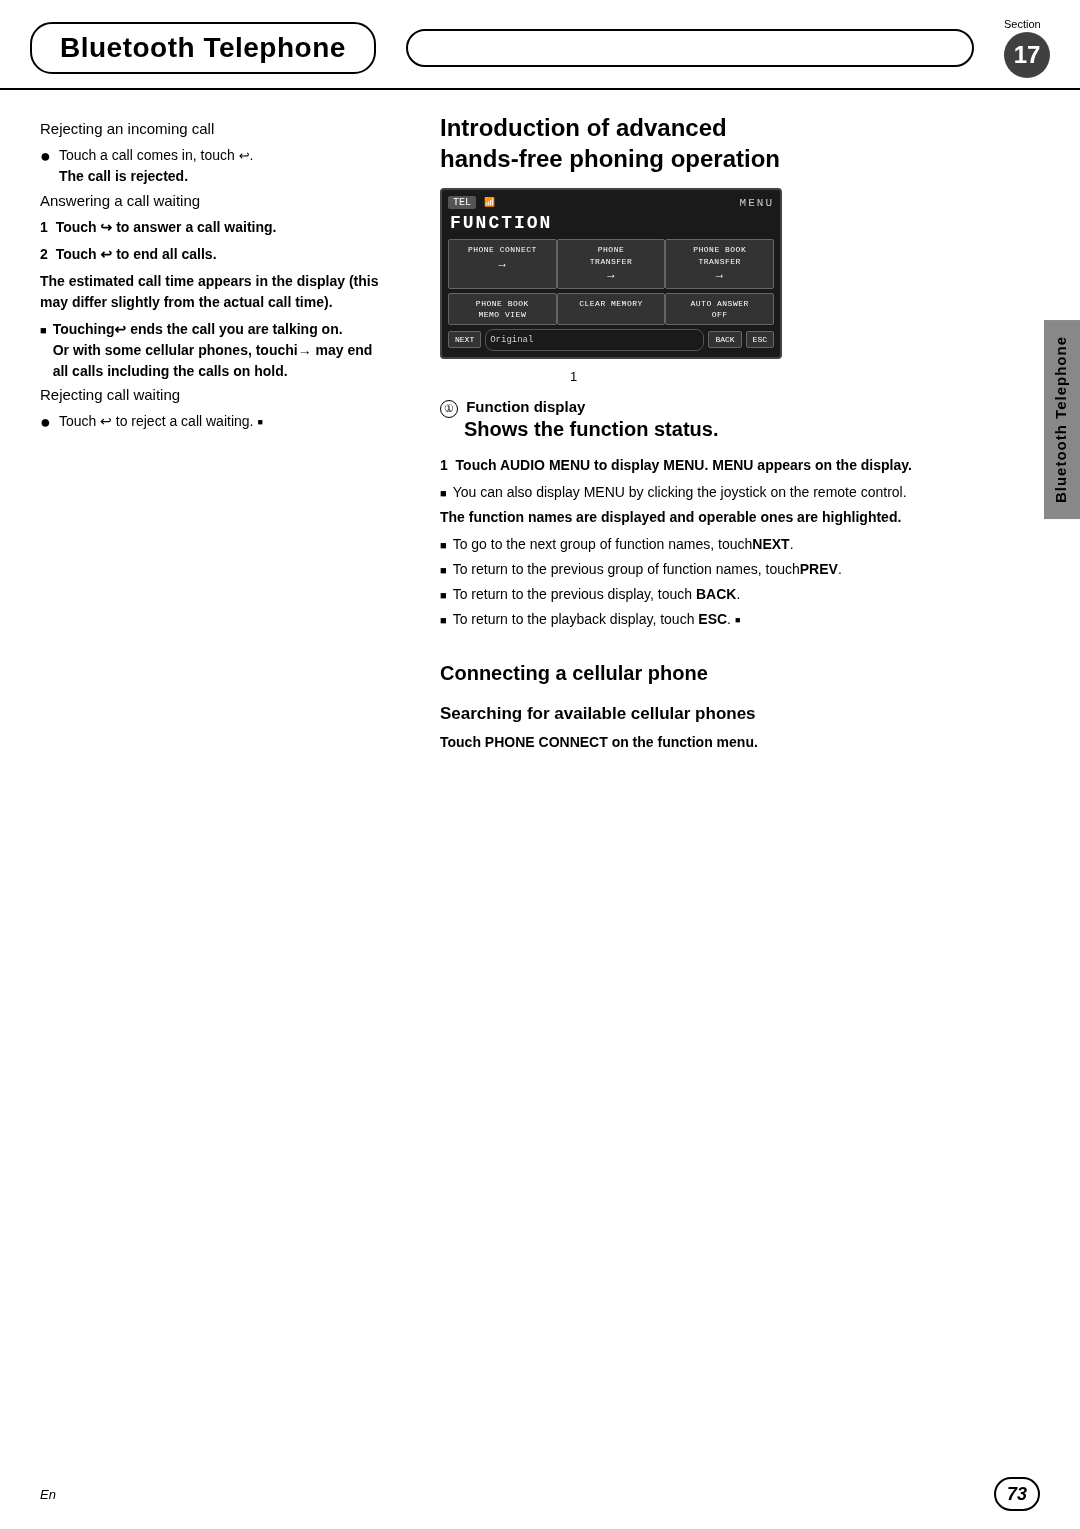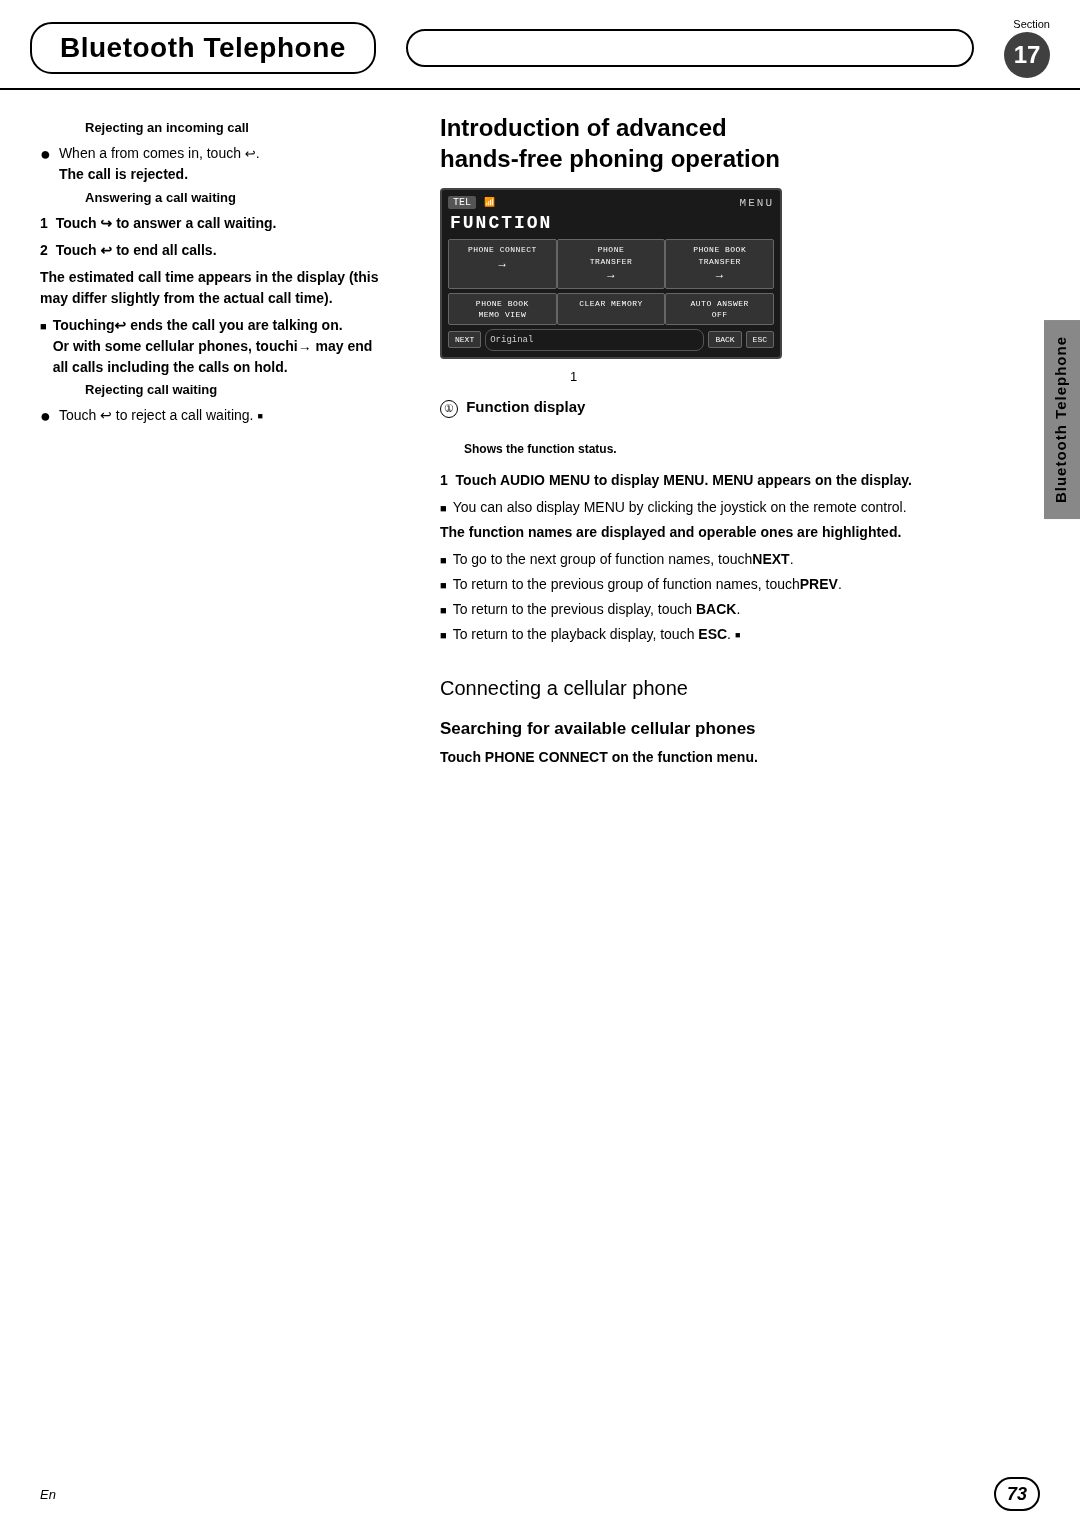--- a/index.html
+++ b/index.html
@@ -32,21 +32,21 @@
     .header-middle {
       flex: 1;
       height: 38px;
       border: 2px solid #000;
       border-radius: 22px;
       margin: 0 30px;
     }
     .section-badge {
       display: flex;
       flex-direction: column;
-      align-items: flex-end;
+      align-items: flex-start;
     }
     .section-label {
       font-size: 11px;
       color: #000;
       margin-bottom: 2px;
     }
     .section-number {
       width: 46px;
       height: 46px;
       background: #404040;
@@ -92,25 +92,24 @@
       font-weight: bold;
       color: #000;
       padding: 16px 8px;
       letter-spacing: 1px;
       border-top-right-radius: 0;
       border-bottom-right-radius: 0;
     }
 
     
     .subsection-title {
-      font-size: 13px;
-      font-weight: bold;
+      font-size: 15px;
+      font-weight: normal;
       margin-bottom: 8px;
       margin-top: 22px;
-      margin-left: 45px;
     }
     .subsection-title:first-child {
       margin-top: 0;
     }
 
     
     .bullet-item {
       display: flex;
       align-items: flex-start;
       margin-bottom: 5px;
@@ -156,21 +155,21 @@
     
     .section-title-large {
       font-size: 24px;
       font-weight: bold;
       line-height: 1.3;
       margin-bottom: 14px;
     }
 
     .section-title-medium {
       font-size: 20px;
-      font-weight: normal;
+      font-weight: bold;
       line-height: 1.3;
       margin-bottom: 10px;
       margin-top: 30px;
     }
 
     .subsection-title-medium {
       font-size: 17px;
       font-weight: bold;
       margin-bottom: 8px;
       margin-top: 18px;
@@ -305,21 +304,21 @@
 
 <div class="main-content">
 
   <div class="left-col">
 
     <div>
       <div class="subsection-title">Rejecting an incoming call</div>
       <div class="bullet-item">
         <span class="bullet-dot">●</span>
         <span class="bullet-text">
-          <span>When a from comes in, touch </span><span style="font-size:13px;">↩</span><span>.<br><strong>The call is rejected.</strong></span>
+          <span>Touch a call comes in, touch </span><span style="font-size:13px;">↩</span><span>.<br><strong>The call is rejected.</strong></span>
         </span>
       </div>
     </div>
 
     <div>
       <div class="subsection-title">Answering a call waiting</div>
       <div class="numbered-item">
         <strong><span class="num">1</span>
         <span>Touch ↪ to answer a call waiting.</span></strong>
       </div>
@@ -384,21 +383,21 @@
         </div>
         <div class="menu-label-num">1</div>
       </div>
     </div>
 
     <div style="margin-bottom: 14px;">
       <div>
         <span class="circle-num">①</span>
         <strong>Function display</strong>
       </div>
-      <div style="padding-left:24px; font-weight:bold; font-size:12px;margin-top:24px;">Shows the function status.</div>
+      <div style="padding-left:24px; font-weight:bold; font-size:20px;">Shows the function status.</div>
     </div>
 
     <div class="numbered-item">
       <strong>1&nbsp;&nbsp;Touch AUDIO MENU to display MENU. MENU appears on the display.</strong>
     </div>
     <div class="square-bullet">
       <span class="square-dot">■</span>
       <span>You can also display MENU by clicking the joystick on the remote control.</span>
     </div>
 

